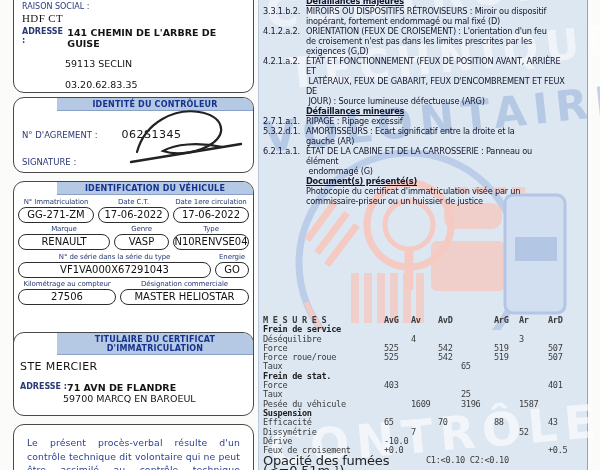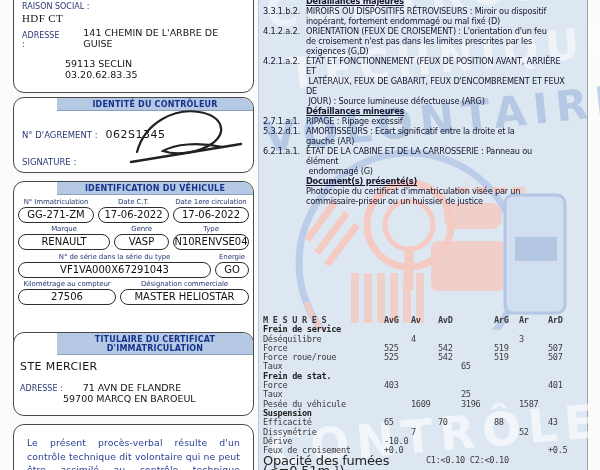--- a/index.html
+++ b/index.html
@@ -37,26 +37,26 @@
   
   .box { position:absolute; left:13px; width:241px; background:#fff; border:1.6px solid #4a4a4a;
          border-radius:11px; box-sizing:border-box; overflow:hidden; z-index:2; }
   .box-header { background:#b5c8e4; color:#16328c; font-size:8px; font-weight:bold; text-align:center;
                 padding:2px 0 1px; border-bottom:1px solid #8aa0c4; letter-spacing:.2px;margin-left:43px; }
   .lbl { color:#2a3875; font-size:8px; }
   .val { color:#141414; font-size:9.5px; }
   .box1 { top:-14px; height:107px; }
   .box1 .inner { padding:15px 8px 0 8px; }
   .name-lg { font-size:11px; letter-spacing:.4px; margin:1px 0 3px;font-family:Liberation Serif, serif; }
-  .addr-row { display:flex; gap:20px; align-items:flex-end; }
+  .addr-row { display:flex; gap:0; align-items:flex-start;font-weight:bold; }
   .indent { margin-left:43px; margin-top:9px; }
-  .indent2 { margin-left:43px; margin-top:0; }
+  .indent2 { margin-left:43px; margin-top:10px; }
 
   .box2 { top:97px; height:76px; }
-  .agr-row { display:flex; gap:8px; align-items:baseline; margin:17px 0 0 8px; }
+  .agr-row { display:flex; gap:24px; align-items:baseline; margin:17px 0 0 8px; }
   .agr-val { font-size:11px; letter-spacing:.5px; }
   .sig-row { margin:9px 0 0 8px; }
   .sig-svg { position:absolute; right:6px; top:8px; }
 
   .box3 { top:181px; height:181px; }
   .frow { display:flex; gap:4px; padding:0 4px; }
   .field { display:flex; flex-direction:column; }
   .flabel { text-align:center; font-size:7px; color:#273a74; letter-spacing:-0.1px;
             white-space:nowrap; margin:2.5px 0 1px; }
   .fbox { border:1.5px solid #2d2d2d; border-radius:8px; height:14px; line-height:13px;

